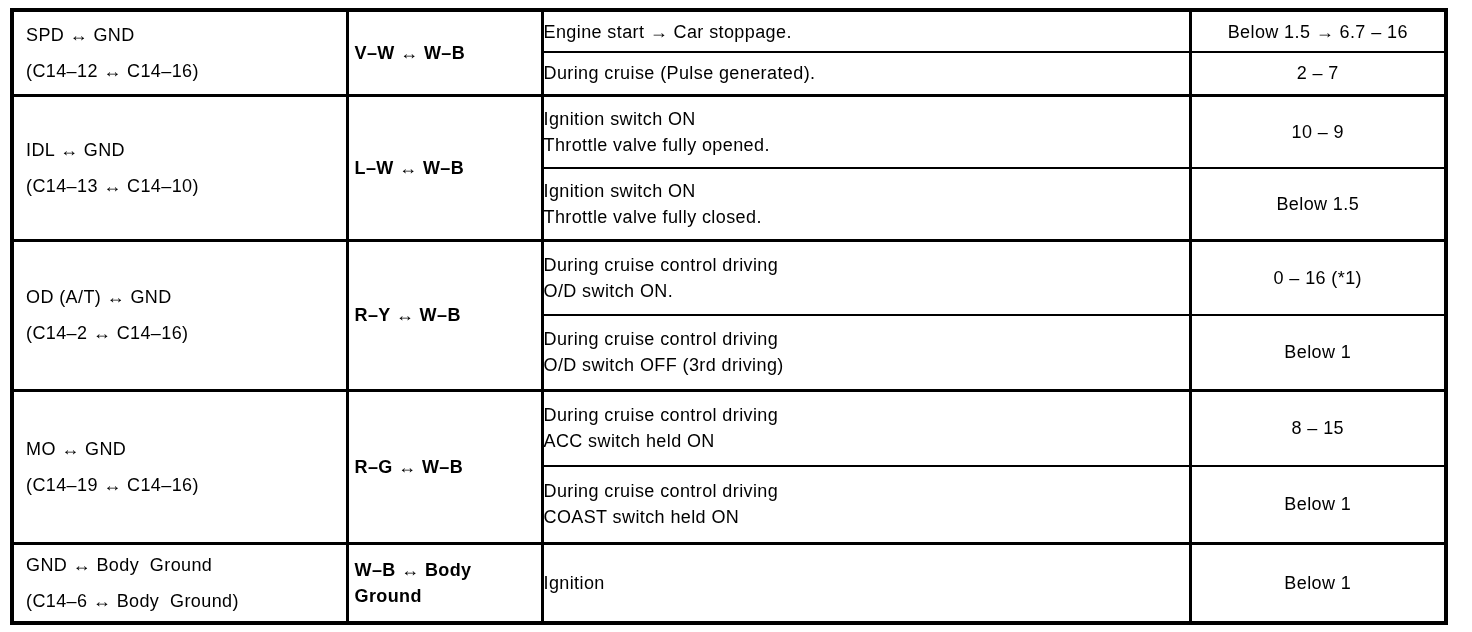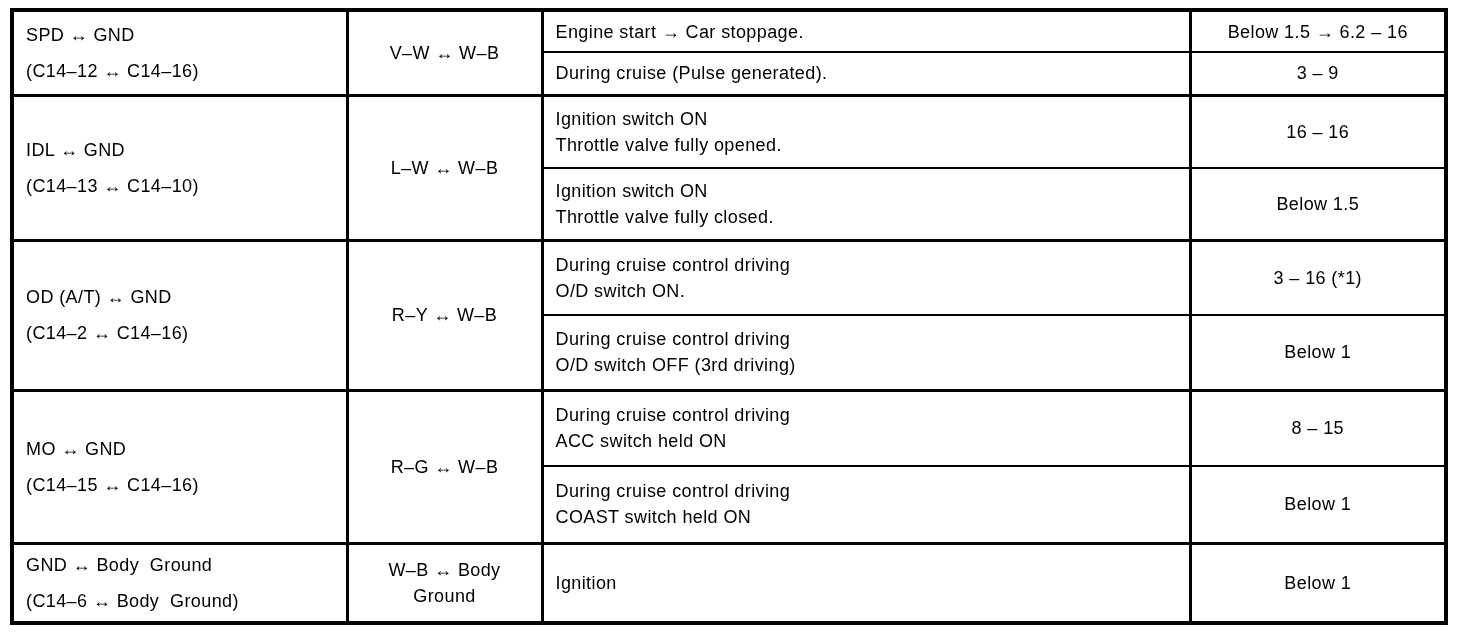--- a/index.html
+++ b/index.html
@@ -37,24 +37,24 @@
   }
   tr.group-start td {
     border-top-width: 3px;
   }
   td.col-terminal {
     padding-left: 12px;
     line-height: 36px;
     text-align: left;
   }
   td.col-wire {
-    text-align: center;
+    font-weight: bold;
   }
   td.col-condition {
-    padding-left: 12px;
+    padding-left: 0;
     text-align: left;
   }
   td.col-value {
     text-align: center;
   }
 </style>
 </head>
 <body>
 
 <div class="table-wrap">
@@ -64,55 +64,55 @@
       <col style="width:195px">
       <col style="width:648px">
       <col style="width:256px">
     </colgroup>
     <tbody>
         <tr class="group-start" style="height: 42px;">
           <td rowspan="2" class="col-terminal">SPD ↔ GND
 (C14–12 ↔ C14–16)</td>
           <td rowspan="2" class="col-wire">V–W ↔ W–B</td>
           <td class="col-condition">Engine start → Car stoppage.</td>
-          <td class="col-value">Below 1.5 → 6.2 – 16</td>
+          <td class="col-value">Below 1.5 → 6.7 – 16</td>
         </tr>
         <tr style="height: 43px;">
           <td class="col-condition">During cruise (Pulse generated).</td>
-          <td class="col-value">3 – 9</td>
+          <td class="col-value">2 – 7</td>
         </tr>
         <tr class="group-start" style="height: 73px;">
           <td rowspan="2" class="col-terminal">IDL ↔ GND
 (C14–13 ↔ C14–10)</td>
           <td rowspan="2" class="col-wire">L–W ↔ W–B</td>
           <td class="col-condition">Ignition switch ON
 Throttle valve fully opened.</td>
-          <td class="col-value">16 – 16</td>
+          <td class="col-value">10 – 9</td>
         </tr>
         <tr style="height: 72px;">
           <td class="col-condition">Ignition switch ON
 Throttle valve fully closed.</td>
           <td class="col-value">Below 1.5</td>
         </tr>
         <tr class="group-start" style="height: 75px;">
           <td rowspan="2" class="col-terminal">OD (A/T) ↔ GND
 (C14–2 ↔ C14–16)</td>
           <td rowspan="2" class="col-wire">R–Y ↔ W–B</td>
           <td class="col-condition">During cruise control driving
 O/D switch ON.</td>
-          <td class="col-value">3 – 16 (*1)</td>
+          <td class="col-value">0 – 16 (*1)</td>
         </tr>
         <tr style="height: 75px;">
           <td class="col-condition">During cruise control driving
 O/D switch OFF (3rd driving)</td>
           <td class="col-value">Below 1</td>
         </tr>
         <tr class="group-start" style="height: 76px;">
           <td rowspan="2" class="col-terminal">MO ↔ GND
-(C14–15 ↔ C14–16)</td>
+(C14–19 ↔ C14–16)</td>
           <td rowspan="2" class="col-wire">R–G ↔ W–B</td>
           <td class="col-condition">During cruise control driving
 ACC switch held ON</td>
           <td class="col-value">8 – 15</td>
         </tr>
         <tr style="height: 77px;">
           <td class="col-condition">During cruise control driving
 COAST switch held ON</td>
           <td class="col-value">Below 1</td>
         </tr>

